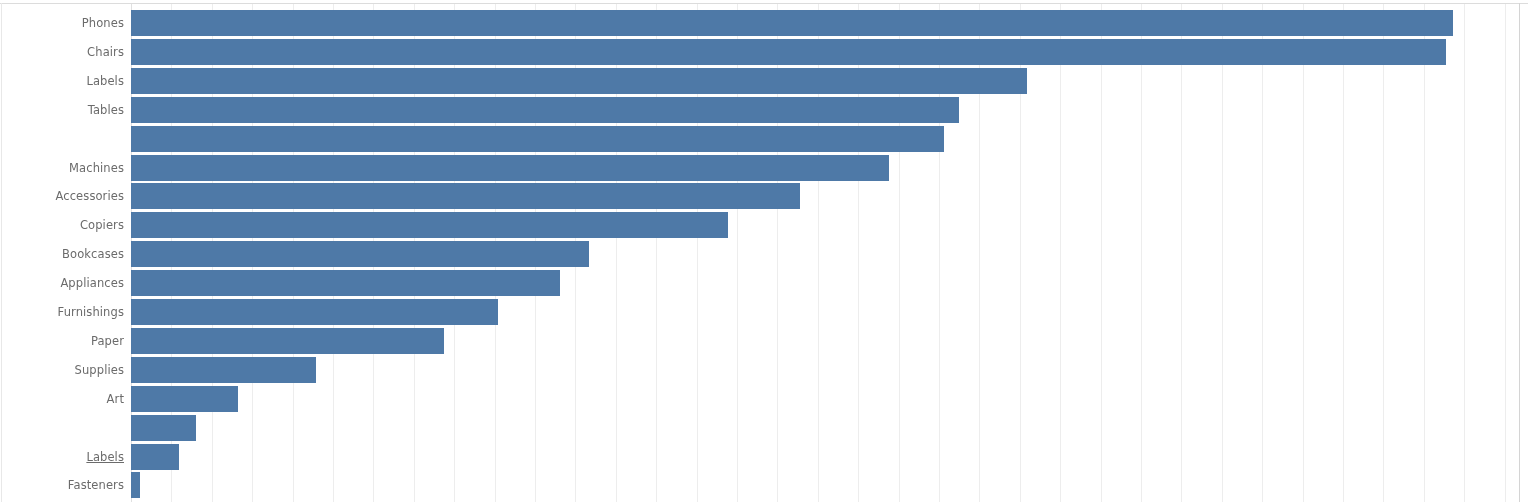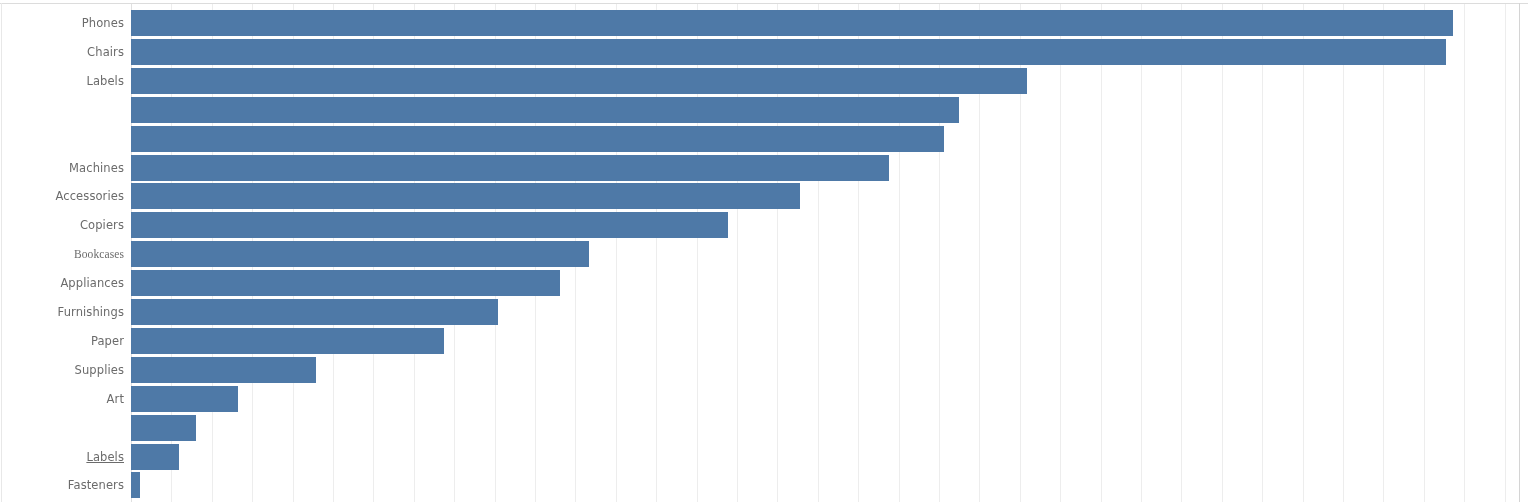--- a/index.html
+++ b/index.html
@@ -102,24 +102,25 @@
 <div id="viz">
 
   <div class="frame-top"></div>
   <div class="frame-left"></div>
   <div class="frame-right"></div>
 
   <div class="axis-labels" id="axis-labels">
       <div class="axis-label" style="top: 5px;">Phones</div>
       <div class="axis-label" style="top: 33.9px; text-align: right;">Chairs</div>
       <div class="axis-label" style="top: 62.8px;">Labels</div>
+      <div class="axis-label" style="top: 91.7px;">Tables</div>
       <div class="axis-label" style="top: 149.5px;">Machines</div>
       <div class="axis-label" style="top: 178.4px;">Accessories</div>
       <div class="axis-label" style="top: 207.3px;">Copiers</div>
-      <div class="axis-label" style="top: 236.2px; font-family: Liberation Serif, serif;">Bookcases</div>
+      <div class="axis-label" style="top: 236.2px;">Bookcases</div>
       <div class="axis-label" style="top: 265.1px;">Appliances</div>
       <div class="axis-label" style="top: 294px;">Furnishings</div>
       <div class="axis-label" style="top: 322.9px;">Paper</div>
       <div class="axis-label" style="top: 351.8px;">Supplies</div>
       <div class="axis-label" style="top: 380.7px;">Art</div>
       <div class="axis-label" style="top: 438.5px; text-decoration: underline;">Labels</div>
       <div class="axis-label" style="top: 467.4px;">Fasteners</div>
     </div>
 
   <div class="chart-area">

